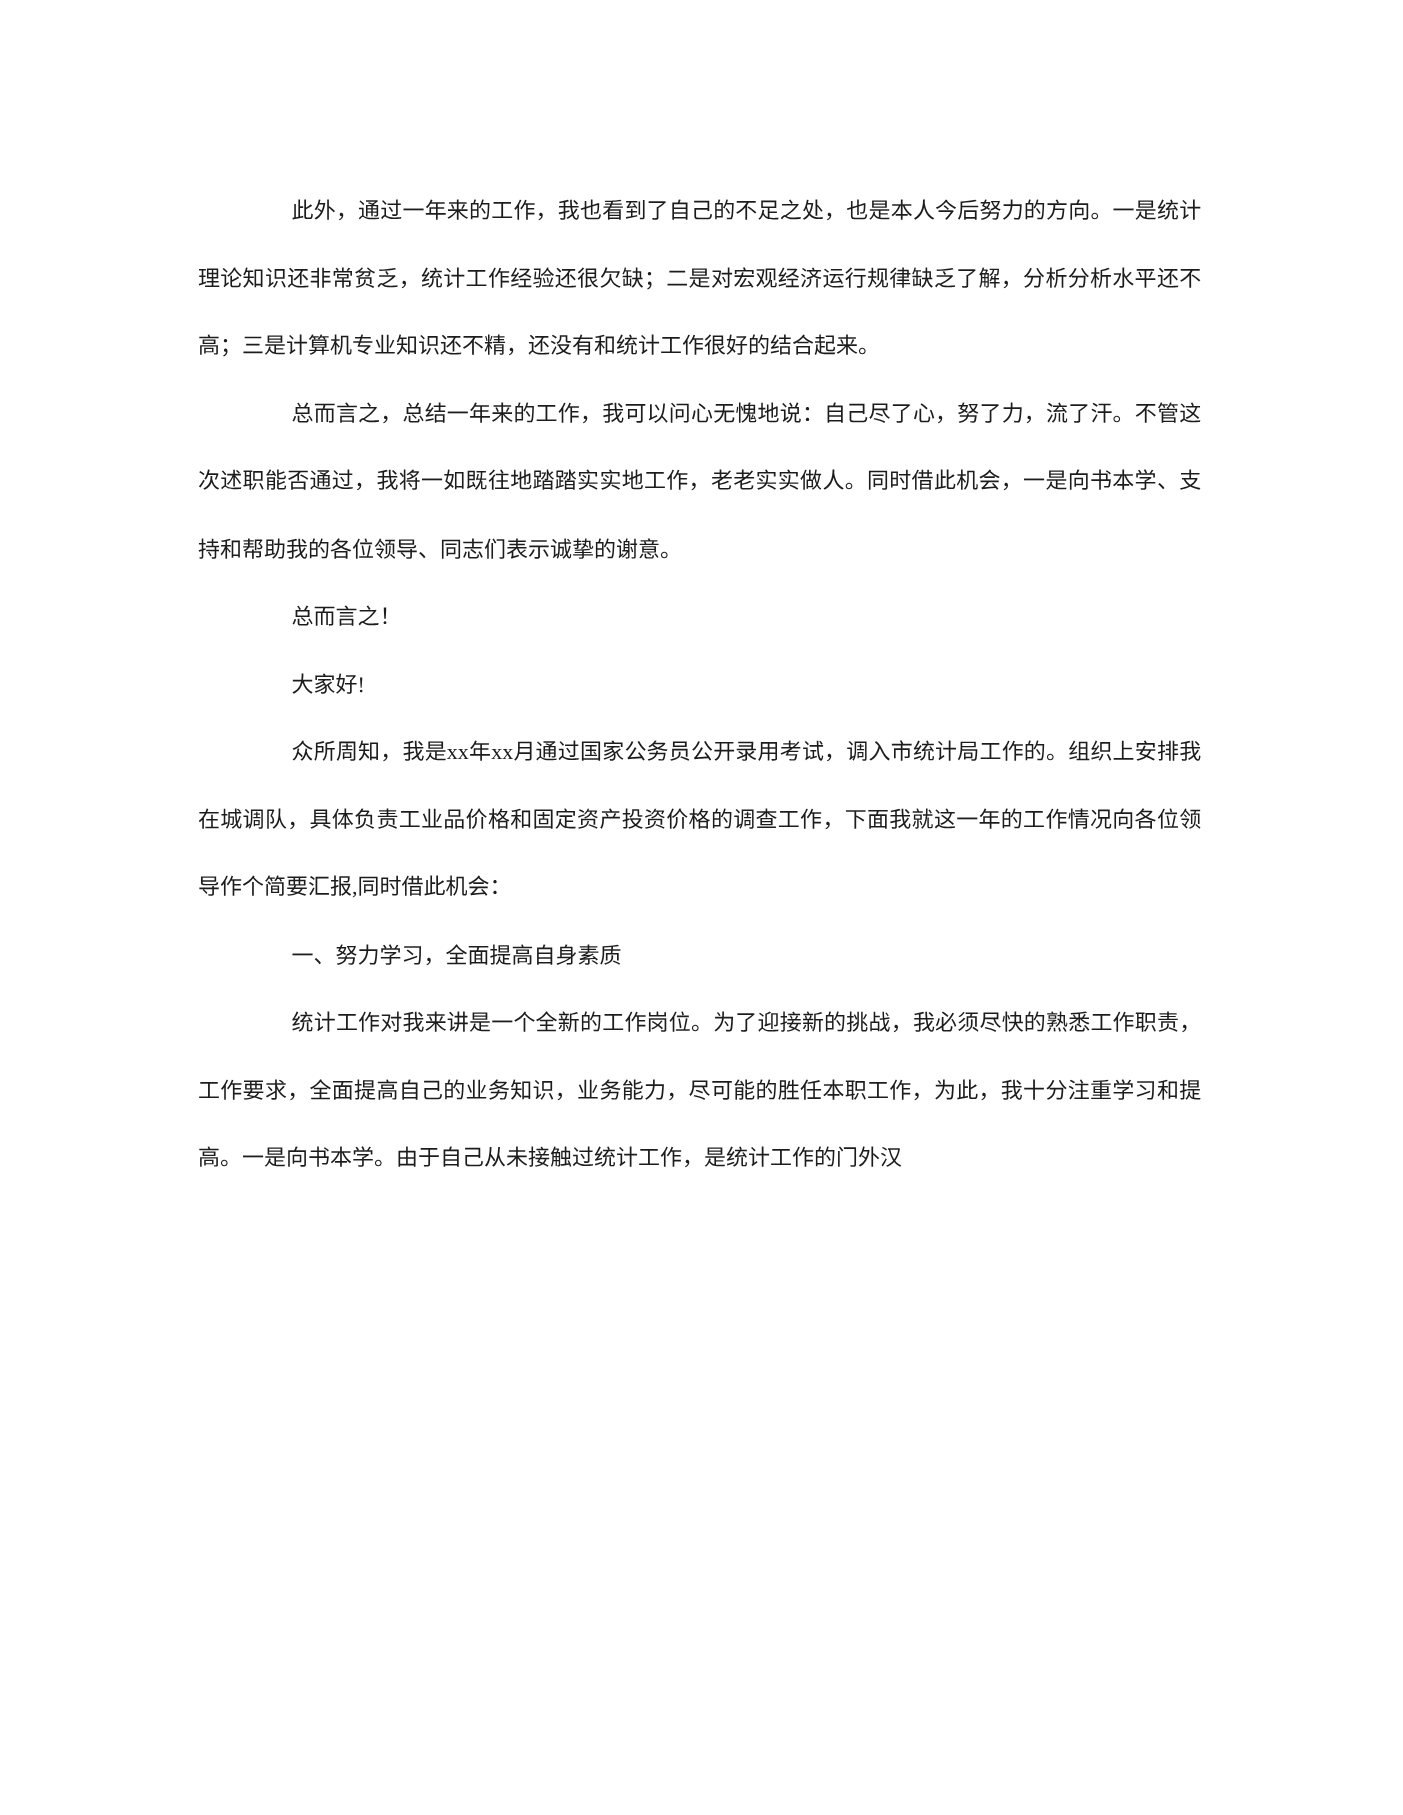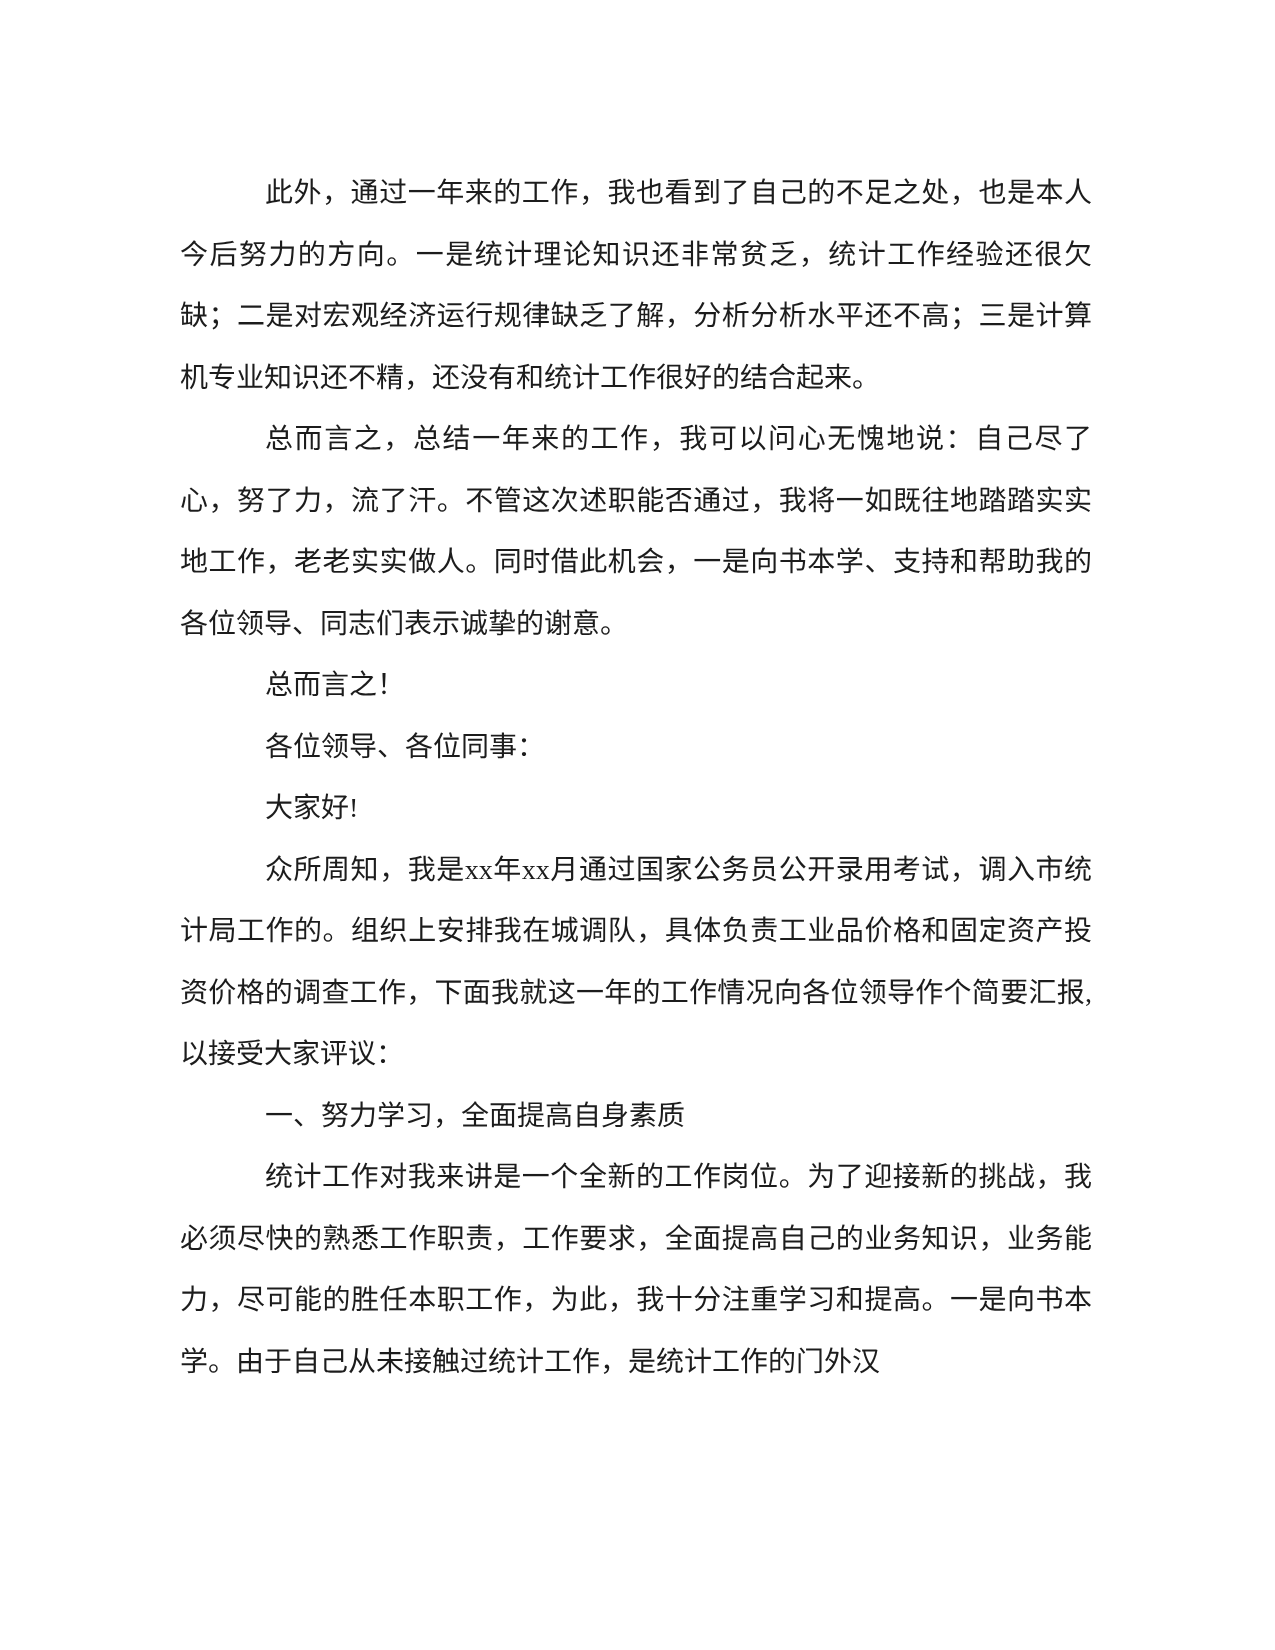--- a/index.html
+++ b/index.html
@@ -19,40 +19,39 @@
     height: 1650px;
     background: #ffffff;
     box-sizing: border-box;
   }
   .doc-body {
     position: absolute;
     top: 162px;
     left: 180px;
     width: 912px;
     color: #1c1c1c;
-    font-size: 28px;
+    font-size: 20px;
     font-weight: 300;
     line-height: 61.5px;
     text-align: justify;
     text-justify: inter-ideograph;
   }
   .para {
     margin: 0;
     padding: 0;
     text-indent: 85px;
     word-break: break-all;
   }
 </style>
 </head>
 <body>
 
 <div class="page">
   <div class="doc-body">
     <p class="para">此外，通过一年来的工作，我也看到了自己的不足之处，也是本人今后努力的方向。一是统计理论知识还非常贫乏，统计工作经验还很欠缺；二是对宏观经济运行规律缺乏了解，分析分析水平还不高；三是计算机专业知识还不精，还没有和统计工作很好的结合起来。</p>
     <p class="para">总而言之，总结一年来的工作，我可以问心无愧地说：自己尽了心，努了力，流了汗。不管这次述职能否通过，我将一如既往地踏踏实实地工作，老老实实做人。同时借此机会，一是向书本学、支持和帮助我的各位领导、同志们表示诚挚的谢意。</p>
     <p class="para">总而言之！</p>
-    <p class="para">各位领导、各位同事：</p>
     <p class="para">大家好!</p>
-    <p class="para">众所周知，我是xx年xx月通过国家公务员公开录用考试，调入市统计局工作的。组织上安排我在城调队，具体负责工业品价格和固定资产投资价格的调查工作，下面我就这一年的工作情况向各位领导作个简要汇报,以接受大家评议：</p>
+    <p class="para">众所周知，我是xx年xx月通过国家公务员公开录用考试，调入市统计局工作的。组织上安排我在城调队，具体负责工业品价格和固定资产投资价格的调查工作，下面我就这一年的工作情况向各位领导作个简要汇报,同时借此机会：</p>
     <p class="para">一、努力学习，全面提高自身素质</p>
     <p class="para">统计工作对我来讲是一个全新的工作岗位。为了迎接新的挑战，我必须尽快的熟悉工作职责，工作要求，全面提高自己的业务知识，业务能力，尽可能的胜任本职工作，为此，我十分注重学习和提高。一是向书本学。由于自己从未接触过统计工作，是统计工作的门外汉</p>
   </div>
 </div>
 
 </body></html>

